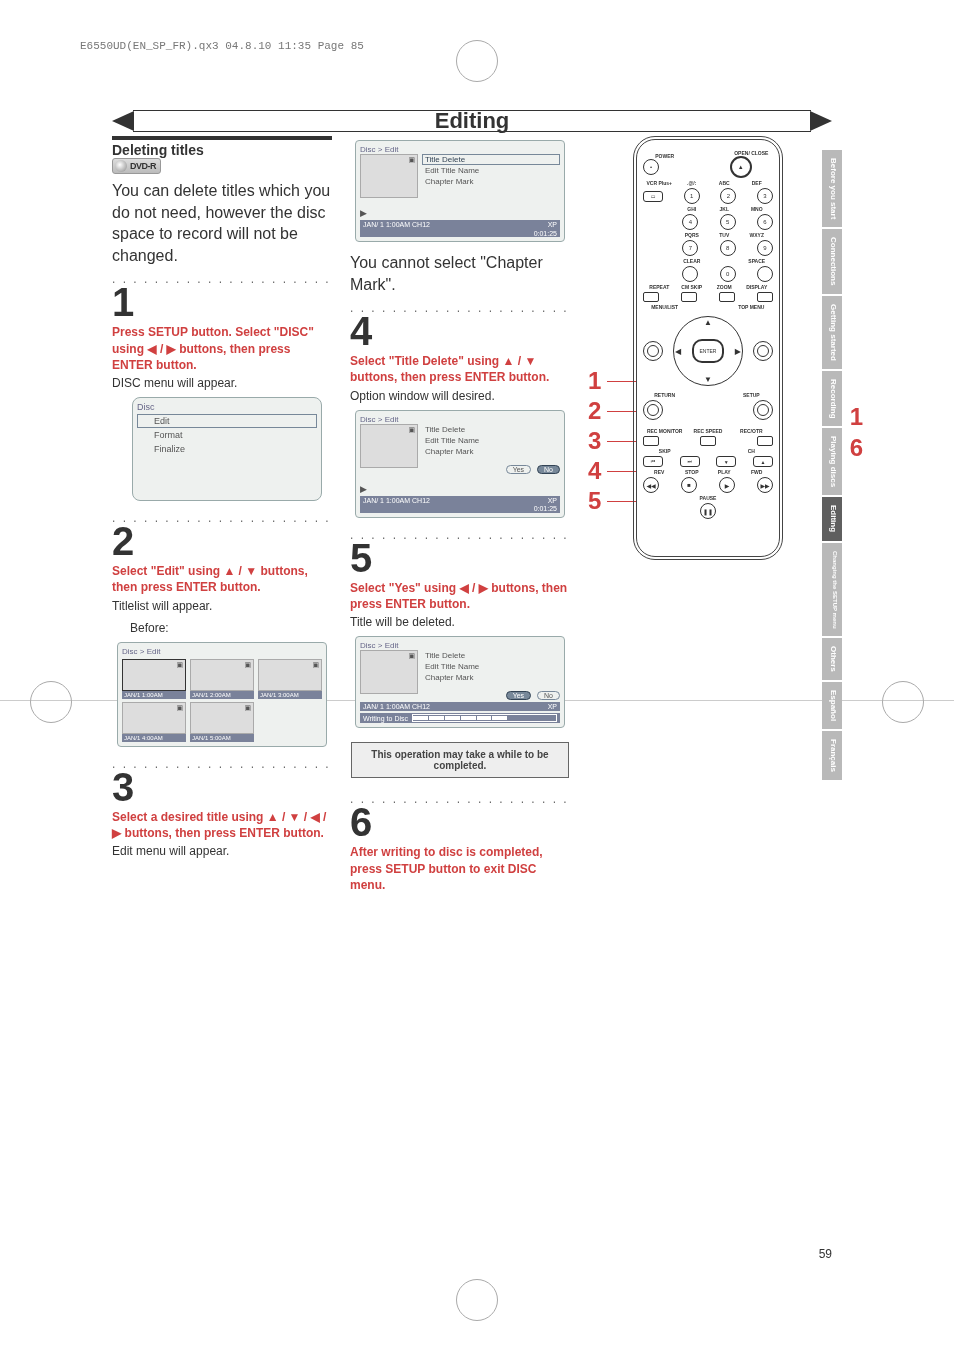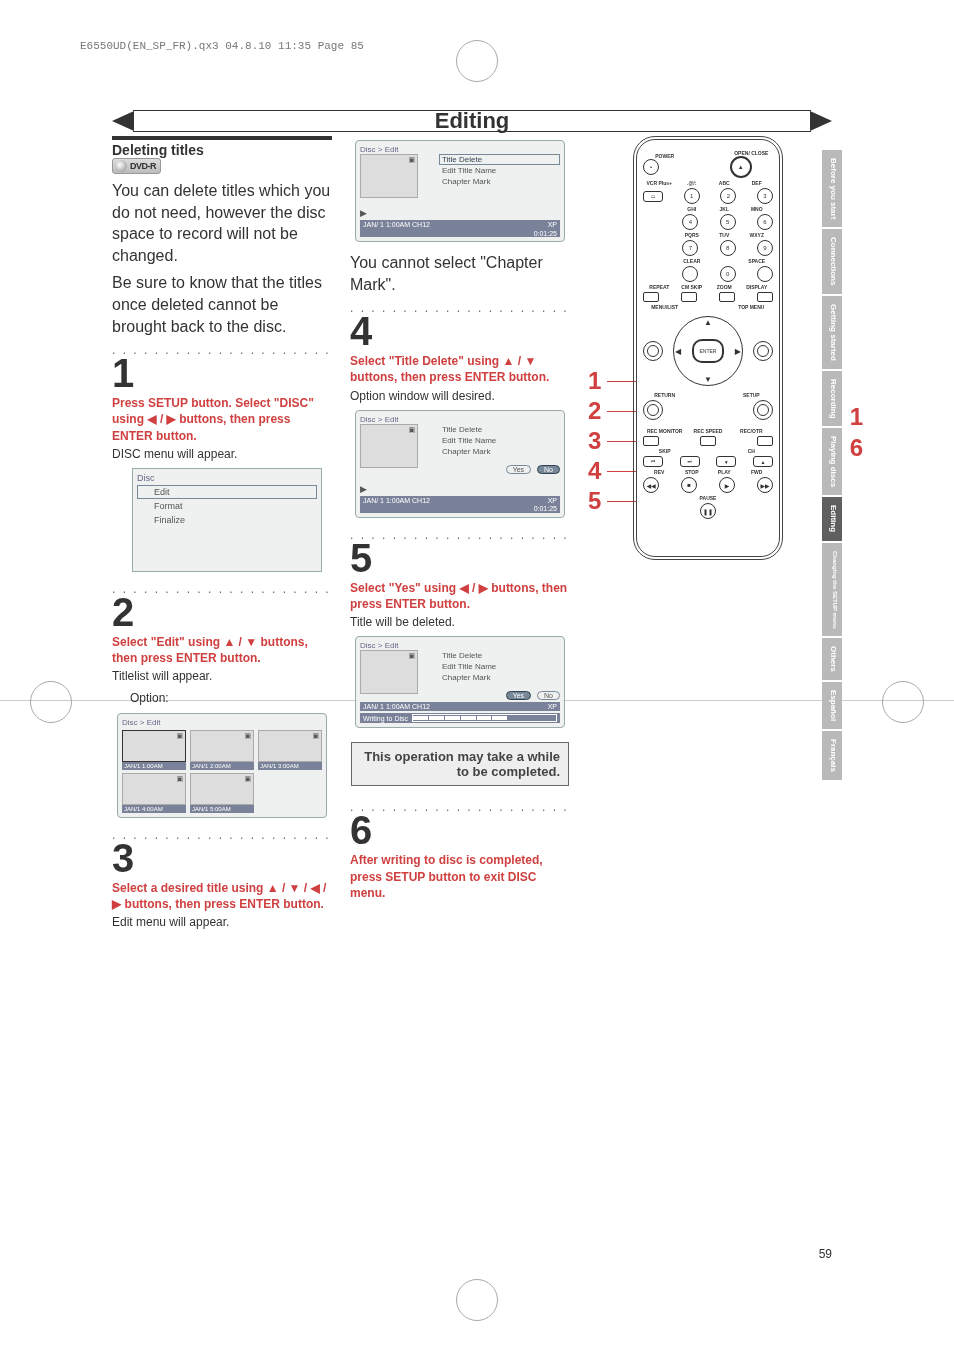--- a/index.html
+++ b/index.html
@@ -131,60 +131,60 @@
   .step-lead { font-weight: bold; color: #d04040; font-size: 12px; line-height: 1.35; margin: 2px 0; }
   .step-follow { font-size: 12px; line-height: 1.35; margin: 0 0 6px 0; }
   .indent { margin-left: 18px; }
 
   .osd {
     border: 1px solid #9aa; border-radius: 4px; background: #eef1ef;
     width: 200px; font-size: 8px; color: #555; margin: 4px auto 10px auto;
     padding: 4px;
   }
   .osd .hdr { color: #668; font-size: 8px; }
-  .osd .area { display: flex; gap: 21px; }
+  .osd .area { display: flex; gap: 4px; }
   .osd .thumb { width: 56px; height: 42px; background: #ddd; border: 1px solid #aaa; position: relative; }
   .osd .thumb::after { content: "▣"; position: absolute; top: 1px; right: 2px; font-size: 7px; color: #555; }
   .osd .menu-list { flex: 1; font-size: 8px; }
   .osd .menu-item { border: 1px solid transparent; padding: 0 2px; }
   .osd .menu-item.sel { border: 1px solid #789; color: #345; }
   .osd .play { font-size: 9px; margin-top: 10px; }
   .osd .status {
     background: #7a829a; color: #fff; padding: 1px 3px;
     display: flex; justify-content: space-between; font-size: 7px; margin-top: 2px;
   }
   .osd .bar { height: 8px; background: #7a829a; display: flex; justify-content: flex-end; align-items: center; padding: 0 3px; color: #fff; font-size: 7px; }
   .osd .yn { display: flex; gap: 6px; justify-content: flex-end; margin-top: 8px; }
   .osd .yn span { border: 1px solid #789; border-radius: 6px; padding: 0 6px; font-size: 7px; }
   .osd .yn span.sel { background: #789; color: #fff; border-color: #345; }
   .osd .writing { display: flex; align-items: center; gap: 4px; font-size: 7px; color: #fff; background: #7a829a; padding: 1px 3px; margin-top: 2px; }
   .osd .progress { flex: 1; height: 6px; border: 1px solid #fff; display: flex; }
   .osd .progress i { flex: 1; background: #fff; margin: 1px 1px 1px 0; }
   .osd .progress i.off { background: transparent; }
 
-  .disc-list { border: 1px solid #9aa; border-radius: 0; background: #eef1ef; width: 180px; margin: 6px 0 10px 20px; padding: 4px; font-size: 9px; color: #555; }
+  .disc-list { border: 1px solid #9aa; border-radius: 8px; background: #eef1ef; width: 180px; margin: 6px 0 10px 20px; padding: 4px; font-size: 9px; color: #555; }
   .disc-list .h { color: #668; margin-bottom: 2px; }
   .disc-list .item { padding: 1px 16px; border: 1px solid transparent; }
   .disc-list .item.sel { border: 1px solid #789; }
 
   .title-grid {
     border: 1px solid #9aa; border-radius: 4px; background: #eef1ef;
     width: 200px; margin: 6px auto 10px auto; padding: 4px;
   }
   .title-grid .hdr { font-size: 8px; color: #668; }
   .title-grid .row { display: flex; gap: 4px; margin-top: 3px; }
   .title-grid .cell { flex: 1; }
   .title-grid .thumb { height: 30px; background: #ddd; border: 1px solid #aaa; position: relative; }
   .title-grid .thumb.sel { border: 1px solid #333; }
   .title-grid .thumb::after { content: "▣"; position: absolute; top: 1px; right: 2px; font-size: 7px; color: #555; }
   .title-grid .cap { background: #7a829a; color: #fff; font-size: 6px; text-align: left; padding: 1px 2px; }
 
   .note-box {
     border: 1px solid #666; background: #eee; padding: 6px 8px;
-    font-weight: bold; color: #444; font-size: 13px; text-align: right; width: 200px; margin: 14px auto;
+    font-weight: bold; color: #444; font-size: 10px; text-align: center; width: 200px; margin: 14px auto;
   }
 
   .callouts {
     position: absolute;
     left: 0; top: 230px;
     font-size: 24px; font-weight: bold; color: #d04040;
     line-height: 1.25;
   }
   .callouts-r {
     position: absolute;
@@ -266,40 +266,39 @@
       <div class="col">
         <div class="section-bar"></div>
         <div class="section-title">Deleting titles</div>
 
         <div class="disc-badge">
           <span class="disc"></span>
           <span>DVD-R</span>
         </div>
 
         <p class="body">You can delete titles which you do not need, however the disc space to record will not be changed.</p>
-        <p class="body">Be sure to know that the titles once deleted cannot be brought back to the disc.</p>
 
         <div class="dots">. . . . . . . . . . . . . . . . . . . . . . . . . .</div>
         <div class="step-num">1</div>
         <p class="step-lead">Press SETUP button. Select "DISC" using ◀ / ▶ buttons, then press ENTER button.</p>
         <p class="step-follow">DISC menu will appear.</p>
 
         <div class="disc-list">
           <div class="h">Disc</div>
           <div class="item sel">Edit</div>
           <div class="item">Format</div>
           <div class="item">Finalize</div>
           <div style="height:40px"></div>
         </div>
 
         <div class="dots">. . . . . . . . . . . . . . . . . . . . . . . . . .</div>
         <div class="step-num">2</div>
         <p class="step-lead">Select "Edit" using ▲ / ▼ buttons, then press ENTER button.</p>
         <p class="step-follow">Titlelist will appear.</p>
-        <p class="step-follow indent">Option:</p>
+        <p class="step-follow indent">Before:</p>
 
         <div class="title-grid">
           <div class="hdr">Disc &gt; Edit</div>
           <div class="row">
             <div class="cell">
                 <div class="thumb sel"></div>
                 <div class="cap">JAN/1  1:00AM</div>
               </div>
             <div class="cell">
                 <div class="thumb"></div>

